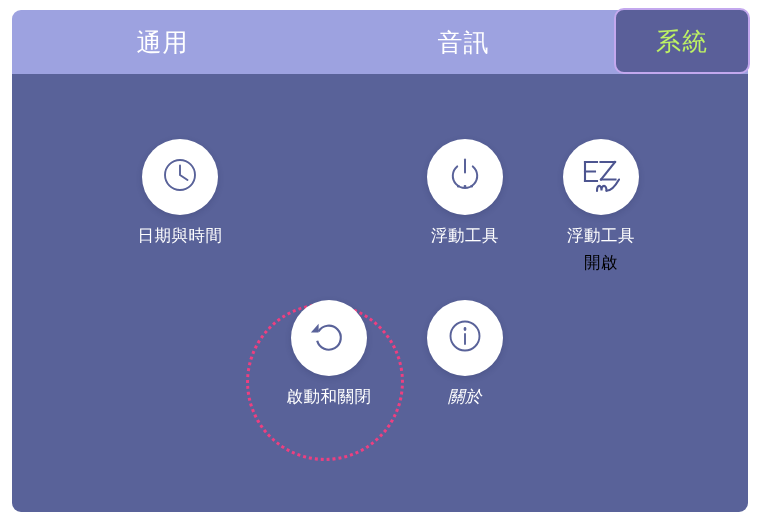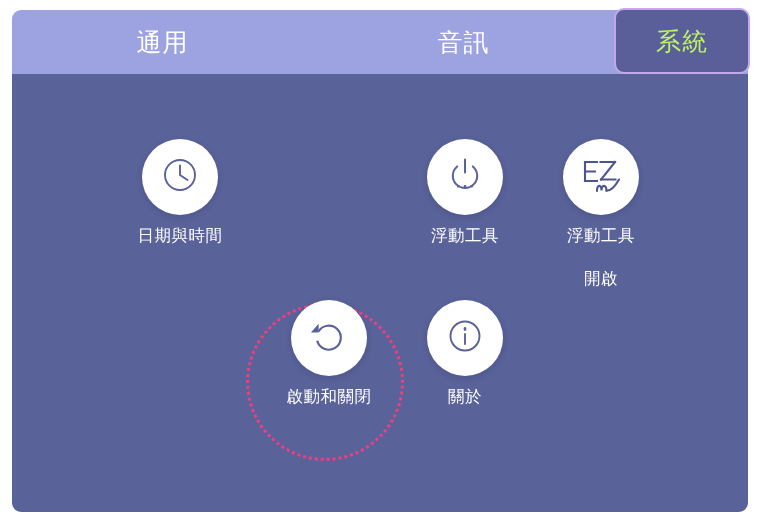--- a/index.html
+++ b/index.html
@@ -96,22 +96,22 @@
     box-shadow: 0 2px 6px rgba(30,34,70,0.18);
   }
   .tile-label {
     margin-top: 11px;
     color: #ffffff;
     font-size: 16.5px;
     letter-spacing: 0.5px;
     line-height: 1.2;
   }
   .tile-sub {
-    margin-top: 23px;
-    color: #ffffff;
+    margin-top: 7px;
+    color: #000000;
     font-size: 16.5px;
     letter-spacing: 0.5px;
     line-height: 1.2;
   }
 
   
   .hl-ring {
     position: absolute;
     border-radius: 50%;
     border: 3px dotted #ee3f80;
@@ -199,21 +199,21 @@
           <span>
             <svg width="44" height="44" viewBox="0 0 44 44" fill="none" stroke="#596299" stroke-width="2.2" stroke-linecap="butt">
               <path d="M11.5 17.5 A12 12 0 1 1 10.2 26.8"></path>
               <path d="M11.6 9.8 L11.6 18.4 L3.9 18.4 Z" fill="#596299" stroke="none"></path>
             </svg>
           </span>
         </div>
         <div class="tile-label">啟動和關閉</div>
       </div>
 
-      <div class="tile" style="left:379px; top:226px;">
+      <div class="tile" style="left:379px; top:226px;font-style:italic;">
         <div class="disc">
           <span>
             <svg width="42" height="42" viewBox="0 0 42 42" fill="none" stroke="#596299" stroke-width="1.9" stroke-linecap="round">
               <circle cx="21" cy="21" r="14.5"></circle>
               <path d="M21 19 L21 29"></path>
               <path d="M21 13.4 L21 14.6" stroke-width="2.6"></path>
             </svg>
           </span>
         </div>
         <div class="tile-label">關於</div>

